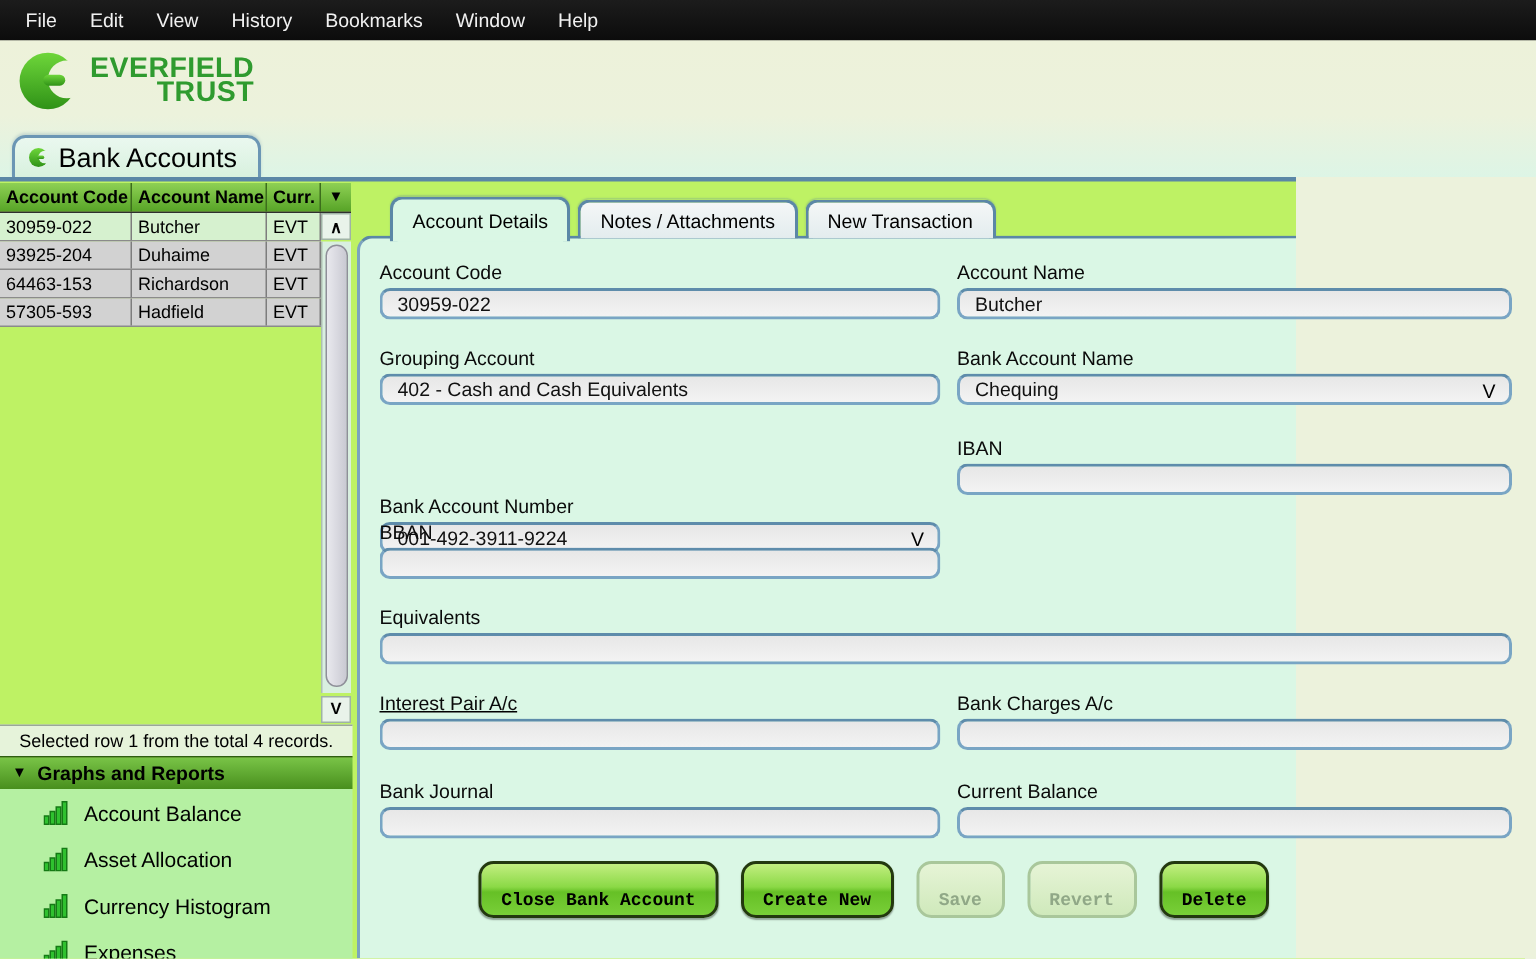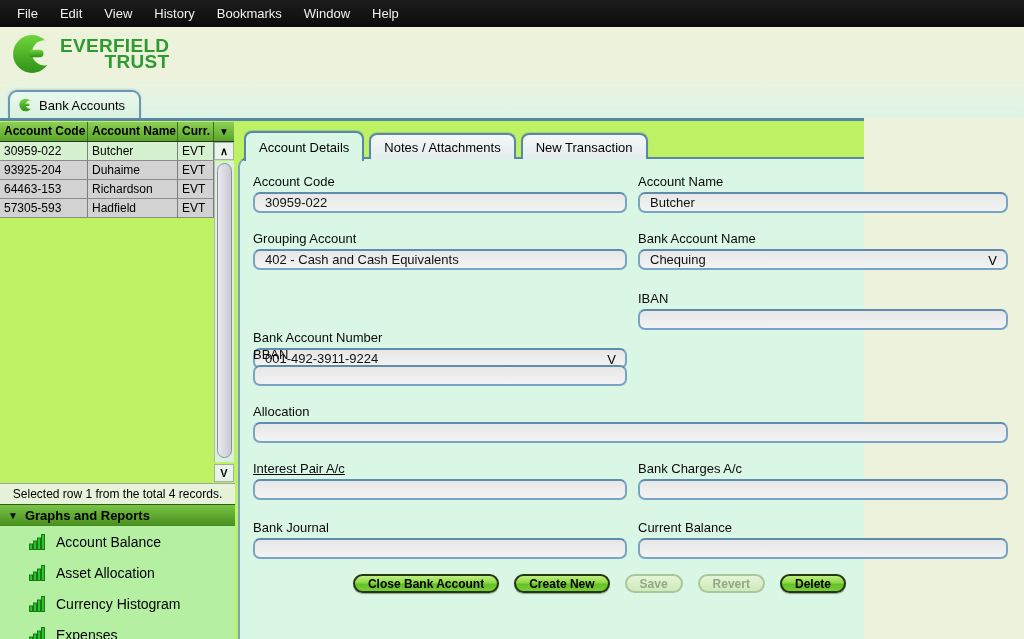--- a/index.html
+++ b/index.html
@@ -13,21 +13,21 @@
 
   
   .header-band { position:absolute; top:27px; left:0; width:1024px; height:91px;
     background:linear-gradient(#edf2da 0%, #ecf2dc 55%, #ddf5e6 100%); }
   .logo { position:absolute; left:12px; top:6px; display:flex; align-items:center; gap:6px; }
   .logo-mark { width:42px; height:42px; }
   .logo-text { font-weight:bold; font-size:19px; line-height:16px; color:#2f9b2f; letter-spacing:.3px;text-align:right; }
 
   .main-tab { position:absolute; left:8px; bottom:0; height:28px; padding:0 14px 0 9px;
     background:linear-gradient(#eaf8ef,#d8f1de); border:2px solid #6b96b4; border-bottom:none;
-    border-radius:9px 9px 0 0; display:flex; align-items:center; gap:6px; font-size:13px;
+    border-radius:9px 9px 0 0; display:flex; align-items:center; gap:6px; font-size:18px;
     box-shadow:0 -1px 2px rgba(90,130,160,.25); }
   .main-tab .tab-mark { width:14px; height:14px; }
 
   
   .main-panel { position:absolute; top:118px; left:0; width:864px; height:521px;
     background:#bef264; border-top:3px solid #5b87a6; }
 
   
   .left-col { position:absolute; top:0; left:0; width:235px; height:100%; }
   .acct-table { position:absolute; top:1px; left:0; width:214px; font-size:12px; }
@@ -56,37 +56,37 @@
     background:linear-gradient(#79c447,#488f1d); border-top:1px solid #2e5e10;
     display:flex; align-items:center; padding-left:8px; gap:7px; font-weight:bold; font-size:13px; }
   .reports-header .tri { font-size:10px; }
 
   .report-items { position:absolute; top:405px; left:0; width:235px; height:116px; background:#b5f0a2; }
   .report-item { height:31px; display:flex; align-items:center; padding-left:29px; gap:9px; font-size:14px; cursor:default; }
 
   
   .detail-panel { position:absolute; left:238px; top:36px; right:0; bottom:0;
     background:#daf7e5; border-top:2px solid #5b87a6; border-left:2px solid #7ba3bf; border-top-left-radius:10px; }
-  .tabs-row { position:absolute; top:-28px; left:4px; display:flex; gap:5px; align-items:flex-end; }
+  .tabs-row { position:absolute; top:-28px; left:20px; display:flex; gap:5px; align-items:flex-end; }
   .sub-tab { height:26px; padding:0 13px; display:flex; align-items:center; font-size:13px;
     background:linear-gradient(#f4f7f7,#e3ecee); border:2px solid #5b87a6; border-bottom:none;
     border-radius:8px 8px 0 0; box-shadow:0 -1px 1px rgba(90,130,160,.3); }
   .sub-tab.active { height:30px; background:#daf7e5; margin-bottom:-2px; z-index:3; }
 
   
   .field { position:absolute; }
   .field label { display:block; font-size:13px; margin-bottom:3px; color:#0a0a0a; }
   .tbox { display:block; width:100%; height:21px; border:2px solid #79a5c4; border-top-color:#5e8cab;
     border-radius:7px; background:linear-gradient(#e7e7e7,#f3f3f3); font-family:"Liberation Sans",sans-serif;
     font-size:13px; color:#111; padding:0 10px; outline:none; }
   .combo { position:relative; }
   .combo .chev { position:absolute; right:11px; top:3px; font-size:13px; color:#000; }
 
   .btn-bar { position:absolute; top:415px; left:0; right:18px; display:flex; justify-content:flex-end; gap:15px; }
-  .pill { height:19px; padding:0 13px; border-radius:10px; font-family:Liberation Sans, sans-serif;
+  .pill { height:19px; padding:17px 13px; border-radius:10px; font-family:Liberation Mono, monospace;
     font-size:12px; font-weight:bold; color:#000; border:2px solid #23380f;
     background:linear-gradient(#c2ee80 0%, #8bd946 45%, #66c026 55%, #79cf38 100%);
     box-shadow:0 1px 1px rgba(0,0,0,.35); }
   .pill.disabled { border-color:#a9c79b; color:#90a887;
     background:linear-gradient(#e6f4d6,#cfe9bb); box-shadow:none; }
 </style>
 </head>
 <body>
 
 <div class="menubar">
@@ -272,21 +272,21 @@
       <label>BBAN</label>
       <input class="tbox" type="text" value="" style="">
     </div>
 
     <div class="field" style="left:398px; top:132px; width:370px;">
       <label>IBAN</label>
       <input class="tbox" type="text" value="" style="">
     </div>
 
     <div class="field" style="left:13px; top:245px; width:755px;">
-      <label>Allocation</label>
+      <label>Equivalents</label>
       <input class="tbox" type="text" value="" style="">
     </div>
 
     <div class="field" style="left:13px; top:302px; width:374px;text-decoration:underline;">
       <label>Interest Pair A/c</label>
       <input class="tbox" type="text" value="" style="">
     </div>
     <div class="field" style="left:398px; top:302px; width:370px;">
       <label>Bank Charges A/c</label>
       <input class="tbox" type="text" value="" style="">

